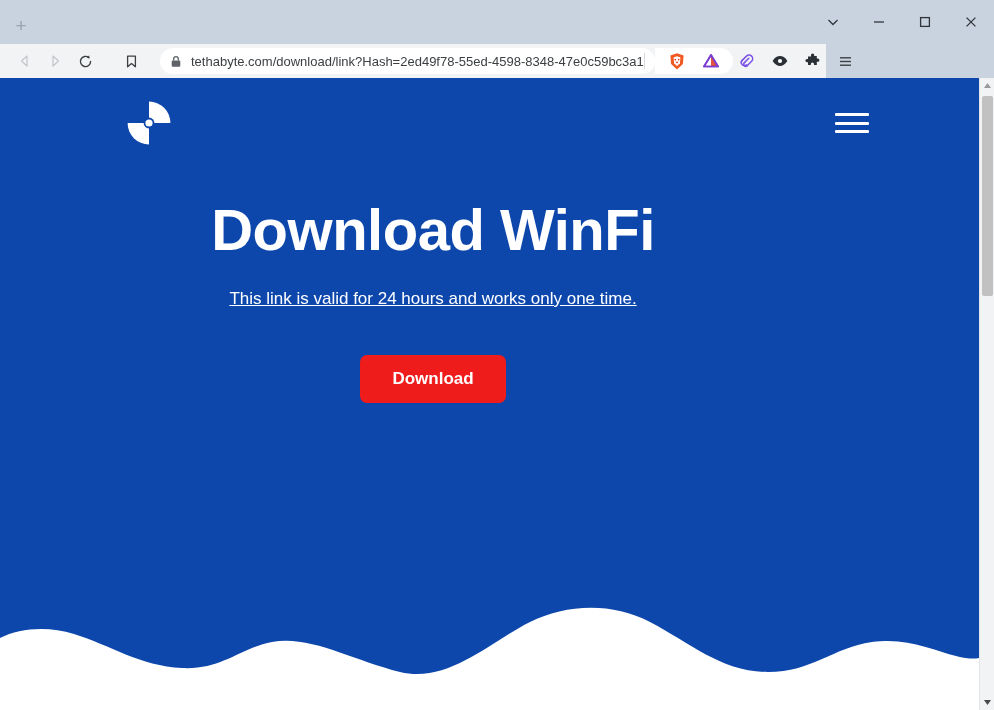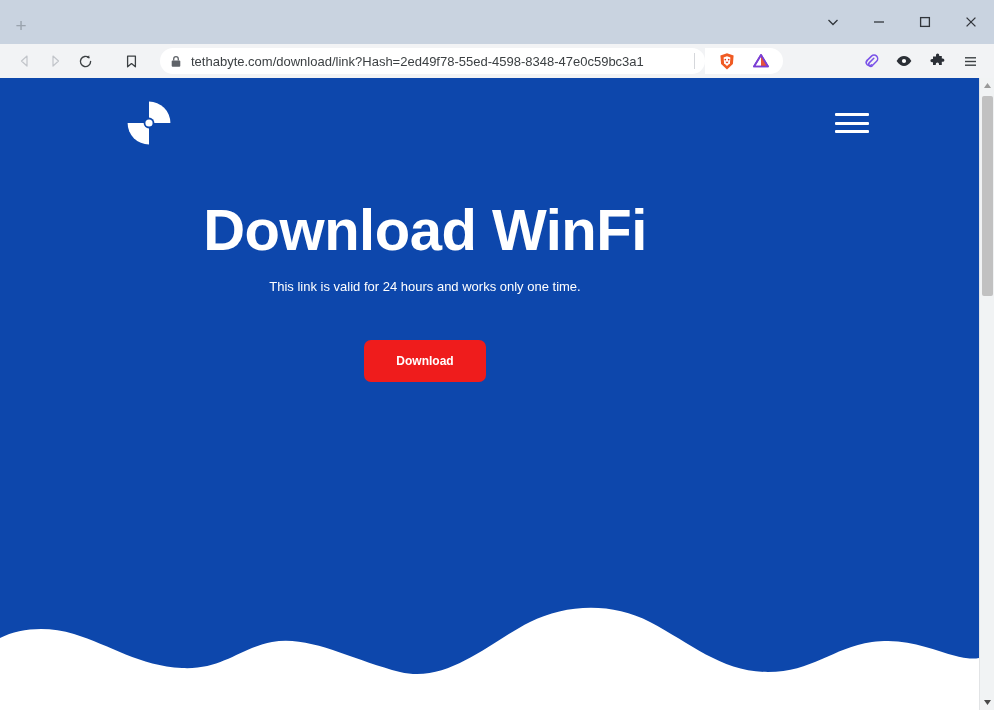--- a/index.html
+++ b/index.html
@@ -92,21 +92,21 @@
     width: 46px; height: 44px;
     display: flex; align-items: center; justify-content: center;
     color: #31353b;
   }
   .wc svg { display: block; }
 
   
   #toolbar {
     position: absolute;
     left: 0; top: 44px;
-    width: 994px; height: 34px;
+    width: 826px; height: 34px;
     background: #f2f3f5;
     display: flex;
     align-items: center;
     padding: 0 10px;
   }
 
   .navbtn {
     width: 30px; height: 28px;
     display: flex; align-items: center; justify-content: center;
     border-radius: 4px;
@@ -220,46 +220,47 @@
   #hamburger span {
     display: block;
     height: 3px;
     width: 34px;
     background: #ffffff;
     border-radius: 1px;
   }
 
   #hero {
     position: absolute;
-    left: 4px; top: 120px;
+    left: 12px; top: 120px;
     width: 842px;
     text-align: center;
   }
 
   #hero-title {
     font-size: 58px;
     font-weight: bold;
     color: #ffffff;
     letter-spacing: -0.5px;
     line-height: 1.12;
   }
 
   #hero-sub {
-    margin-top: 16px;
-    font-size: 13px;
+    margin-top: 26px;
+    font-size: 17px;
     color: #ffffff;
     font-weight: 400;
+    text-decoration: underline;
   }
 
   #download-btn {
     display: inline-block;
     margin-top: 46px;
     background: #ef1c1c;
     color: #ffffff;
-    font-size: 12px;
+    font-size: 17px;
     font-weight: bold;
     padding: 14px 32px;
     border: none;
     border-radius: 7px;
     font-family: "Liberation Sans", sans-serif;
     cursor: pointer;
   }
 
   #wave {
     position: absolute;

